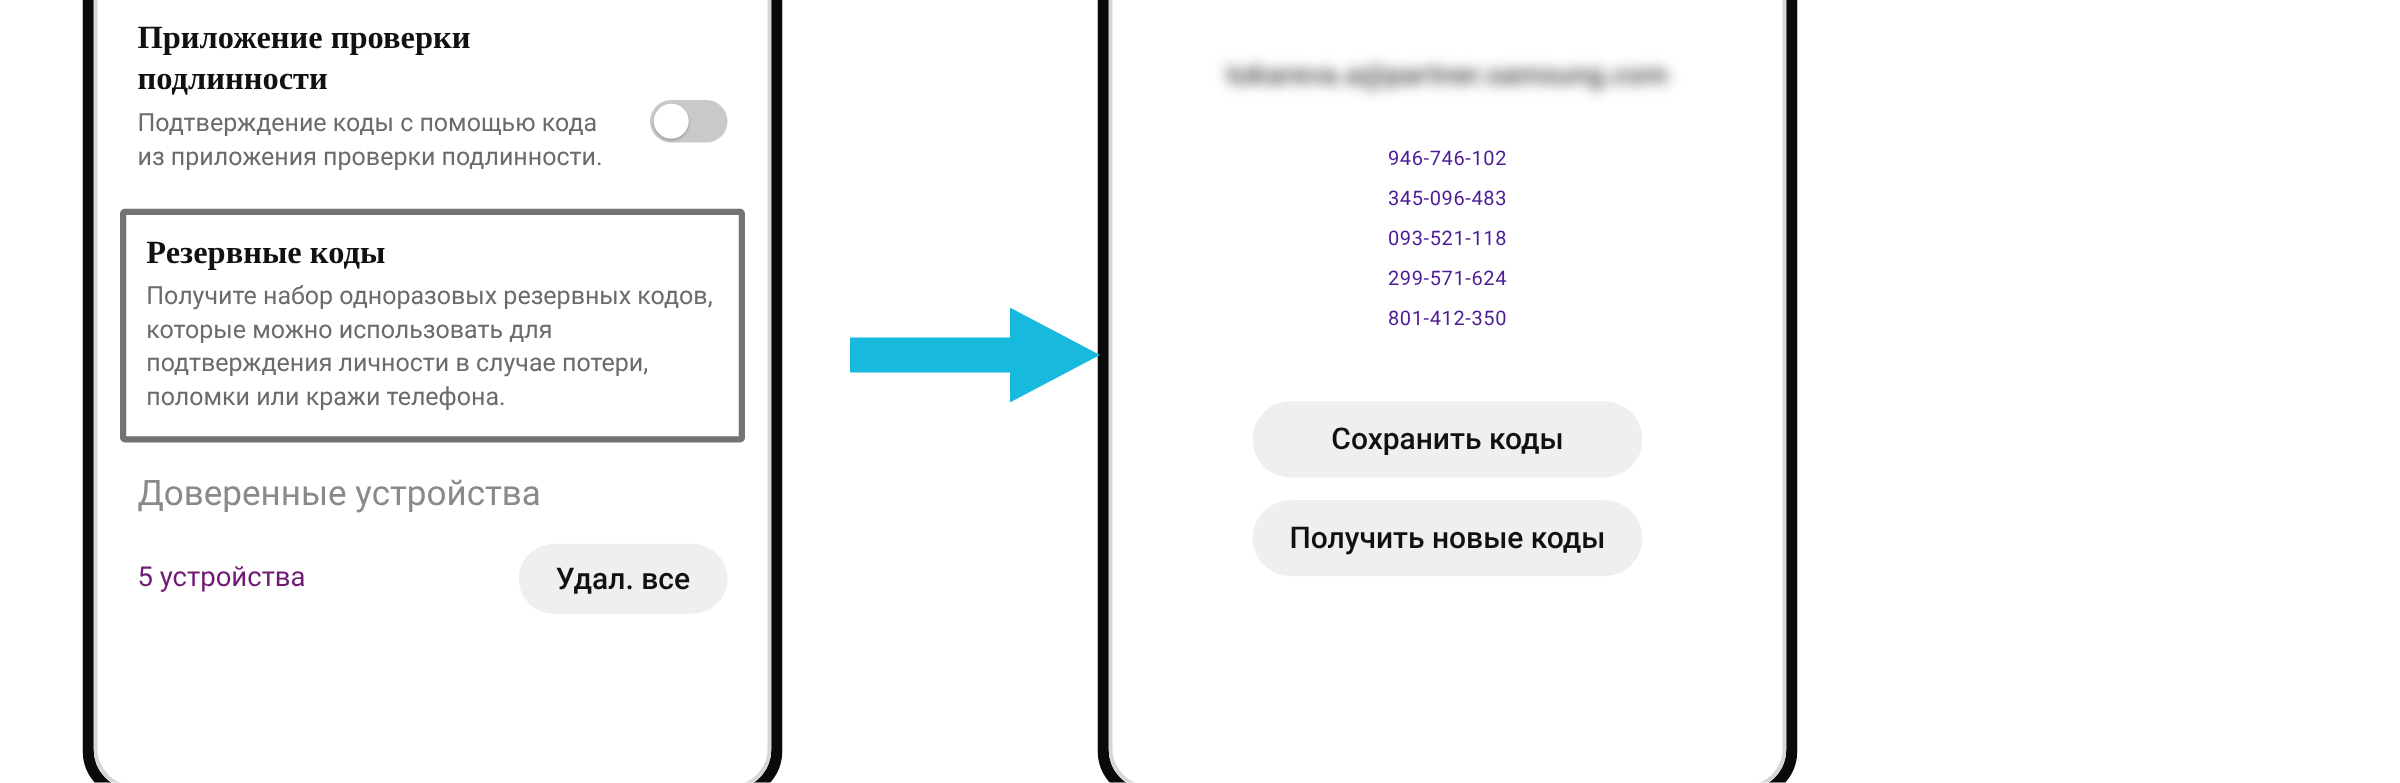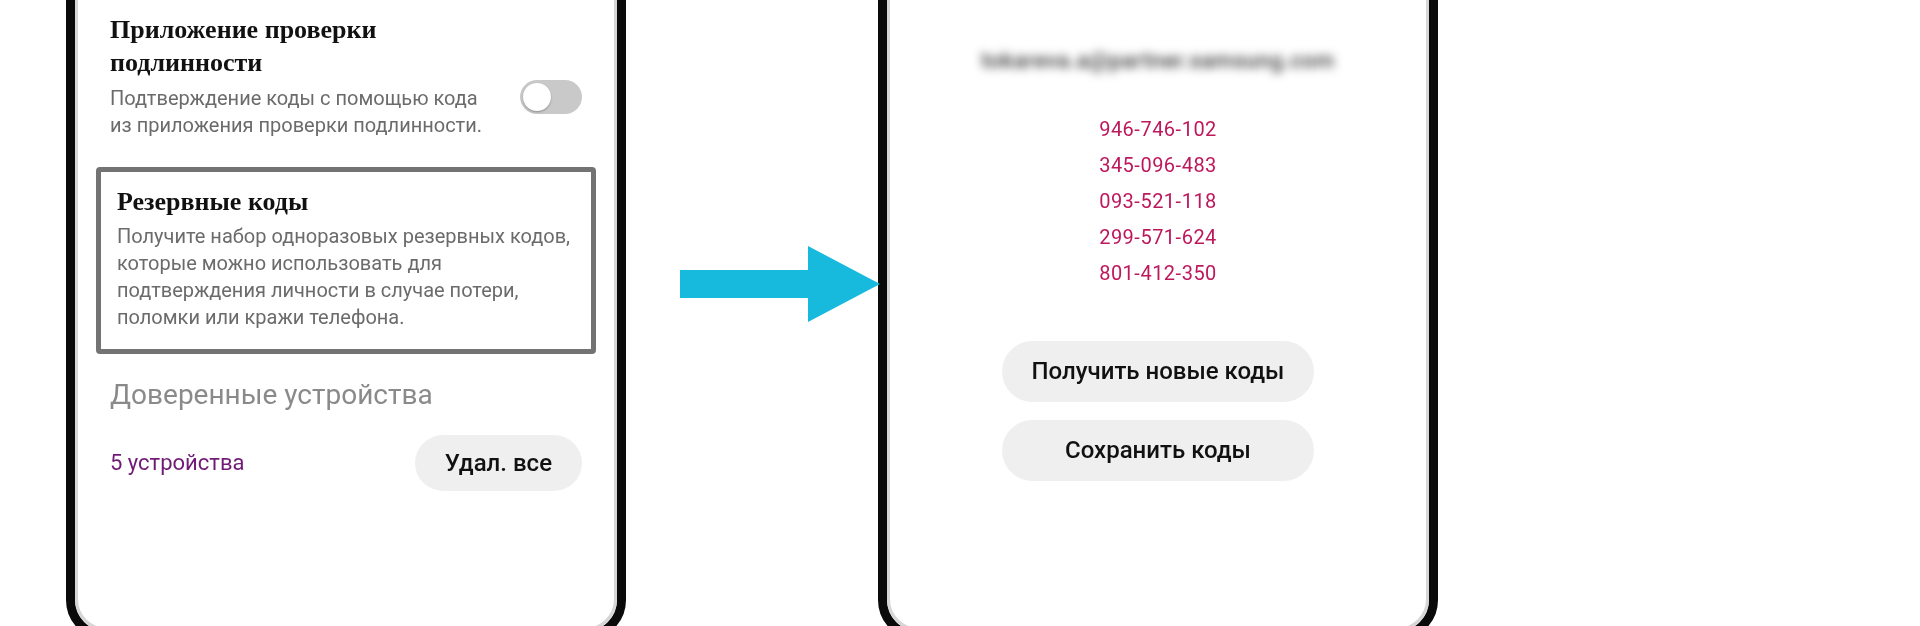--- a/index.html
+++ b/index.html
@@ -98,21 +98,21 @@
     padding-top: 128px;
   }
   .blurred-mail {
     font-size:22px; color:#3a3a3a; font-weight:500;
     filter: blur(5px);
     margin-bottom: 46px;
     letter-spacing:.5px;
   }
   .codes { text-align:center; }
   .code-line {
-    font-size:20px; color:#be185d; line-height:1; margin-bottom:16px;
+    font-size:16px; color:#4c1d95; line-height:1; margin-bottom:16px;
     letter-spacing:.5px;
   }
   .btn-stack { margin-top: 42px; display:flex; flex-direction:column; align-items:center; gap:18px; }
   .big-btn {
     background:#efefef; border-radius: 34px;
     width: 312px; padding: 16px 20px;
     font-size:24px; color:#111; font-weight:500;
     text-align:center; line-height:1.2;
   }
 
@@ -171,20 +171,20 @@
 
       <div class="codes">
         <div class="code-line">946-746-102</div>
         <div class="code-line">345-096-483</div>
         <div class="code-line">093-521-118</div>
         <div class="code-line">299-571-624</div>
         <div class="code-line">801-412-350</div>
       </div>
 
       <div class="btn-stack">
+        <div class="big-btn">Сохранить коды</div>
         <div class="big-btn">Получить новые коды</div>
-        <div class="big-btn">Сохранить коды</div>
       </div>
 
     </div>
   </div>
 
 </div>
 
 </body></html>

